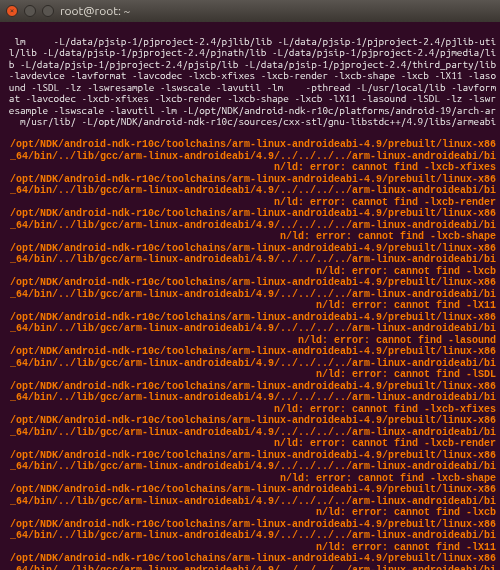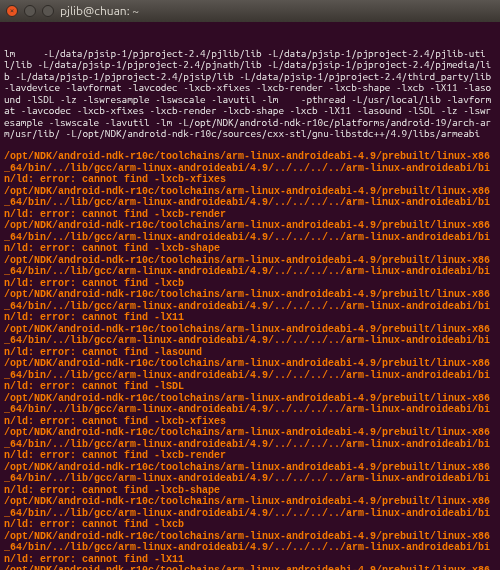--- a/index.html
+++ b/index.html
@@ -25,37 +25,38 @@
     color: #dfdbd2;
   }
   .window-btn {
     width: 12px; height: 12px; border-radius: 50%;
     background: #595550; border: 1px solid #2e2a26;
     display: flex; align-items: center; justify-content: center;
     font-size: 8px; color: #2e2a26;
   }
   .window-btn.close { background: #e95420; }
   .terminal {
-    padding: 14px 4px;
+    padding: 2px 4px;
     white-space: pre-wrap;
     word-break: break-all;
     height: calc(100% - 22px);
     overflow: hidden;
+    text-align: right;
   }
   .line { display: block; }
   .orange { color: #f57900; font-weight: bold; font-family: Liberation Mono, monospace; }
 </style>
 </head>
 <body>
 
 <div class="titlebar">
   <div class="window-btn close">×</div>
   <div class="window-btn"></div>
   <div class="window-btn"></div>
-  <span>pjlib@chuan: ~</span>
+  <span>root@root: ~</span>
 </div>
 
 <div class="terminal">
 <span class="line">lm     -L/data/pjsip-1/pjproject-2.4/pjlib/lib -L/data/pjsip-1/pjproject-2.4/pjlib-util/lib -L/data/pjsip-1/pjproject-2.4/pjnath/lib -L/data/pjsip-1/pjproject-2.4/pjmedia/lib -L/data/pjsip-1/pjproject-2.4/pjsip/lib -L/data/pjsip-1/pjproject-2.4/third_party/lib  -lavdevice -lavformat -lavcodec -lxcb-xfixes -lxcb-render -lxcb-shape -lxcb -lX11 -lasound -lSDL -lz -lswresample -lswscale -lavutil -lm    -pthread -L/usr/local/lib -lavformat -lavcodec -lxcb-xfixes -lxcb-render -lxcb-shape -lxcb -lX11 -lasound -lSDL -lz -lswresample -lswscale -lavutil -lm -L/opt/NDK/android-ndk-r10c/platforms/android-19/arch-arm/usr/lib/ -L/opt/NDK/android-ndk-r10c/sources/cxx-stl/gnu-libstdc++/4.9/libs/armeabi</span>
 <div id="ld-errors"><span class="line orange">/opt/NDK/android-ndk-r10c/toolchains/arm-linux-androideabi-4.9/prebuilt/linux-x86_64/bin/../lib/gcc/arm-linux-androideabi/4.9/../../../../arm-linux-androideabi/bin/ld: error: cannot find -lxcb-xfixes</span><span class="line orange">/opt/NDK/android-ndk-r10c/toolchains/arm-linux-androideabi-4.9/prebuilt/linux-x86_64/bin/../lib/gcc/arm-linux-androideabi/4.9/../../../../arm-linux-androideabi/bin/ld: error: cannot find -lxcb-render</span><span class="line orange">/opt/NDK/android-ndk-r10c/toolchains/arm-linux-androideabi-4.9/prebuilt/linux-x86_64/bin/../lib/gcc/arm-linux-androideabi/4.9/../../../../arm-linux-androideabi/bin/ld: error: cannot find -lxcb-shape</span><span class="line orange">/opt/NDK/android-ndk-r10c/toolchains/arm-linux-androideabi-4.9/prebuilt/linux-x86_64/bin/../lib/gcc/arm-linux-androideabi/4.9/../../../../arm-linux-androideabi/bin/ld: error: cannot find -lxcb</span><span class="line orange">/opt/NDK/android-ndk-r10c/toolchains/arm-linux-androideabi-4.9/prebuilt/linux-x86_64/bin/../lib/gcc/arm-linux-androideabi/4.9/../../../../arm-linux-androideabi/bin/ld: error: cannot find -lX11</span><span class="line orange">/opt/NDK/android-ndk-r10c/toolchains/arm-linux-androideabi-4.9/prebuilt/linux-x86_64/bin/../lib/gcc/arm-linux-androideabi/4.9/../../../../arm-linux-androideabi/bin/ld: error: cannot find -lasound</span><span class="line orange">/opt/NDK/android-ndk-r10c/toolchains/arm-linux-androideabi-4.9/prebuilt/linux-x86_64/bin/../lib/gcc/arm-linux-androideabi/4.9/../../../../arm-linux-androideabi/bin/ld: error: cannot find -lSDL</span><span class="line orange">/opt/NDK/android-ndk-r10c/toolchains/arm-linux-androideabi-4.9/prebuilt/linux-x86_64/bin/../lib/gcc/arm-linux-androideabi/4.9/../../../../arm-linux-androideabi/bin/ld: error: cannot find -lxcb-xfixes</span><span class="line orange">/opt/NDK/android-ndk-r10c/toolchains/arm-linux-androideabi-4.9/prebuilt/linux-x86_64/bin/../lib/gcc/arm-linux-androideabi/4.9/../../../../arm-linux-androideabi/bin/ld: error: cannot find -lxcb-render</span><span class="line orange">/opt/NDK/android-ndk-r10c/toolchains/arm-linux-androideabi-4.9/prebuilt/linux-x86_64/bin/../lib/gcc/arm-linux-androideabi/4.9/../../../../arm-linux-androideabi/bin/ld: error: cannot find -lxcb-shape</span><span class="line orange">/opt/NDK/android-ndk-r10c/toolchains/arm-linux-androideabi-4.9/prebuilt/linux-x86_64/bin/../lib/gcc/arm-linux-androideabi/4.9/../../../../arm-linux-androideabi/bin/ld: error: cannot find -lxcb</span><span class="line orange">/opt/NDK/android-ndk-r10c/toolchains/arm-linux-androideabi-4.9/prebuilt/linux-x86_64/bin/../lib/gcc/arm-linux-androideabi/4.9/../../../../arm-linux-androideabi/bin/ld: error: cannot find -lX11</span><span class="line orange">/opt/NDK/android-ndk-r10c/toolchains/arm-linux-androideabi-4.9/prebuilt/linux-x86_64/bin/../lib/gcc/arm-linux-androideabi/4.9/../../../../arm-linux-androideabi/bin/ld: error: cannot find -lasound</span></div>
 
 
 
 </div>
 

